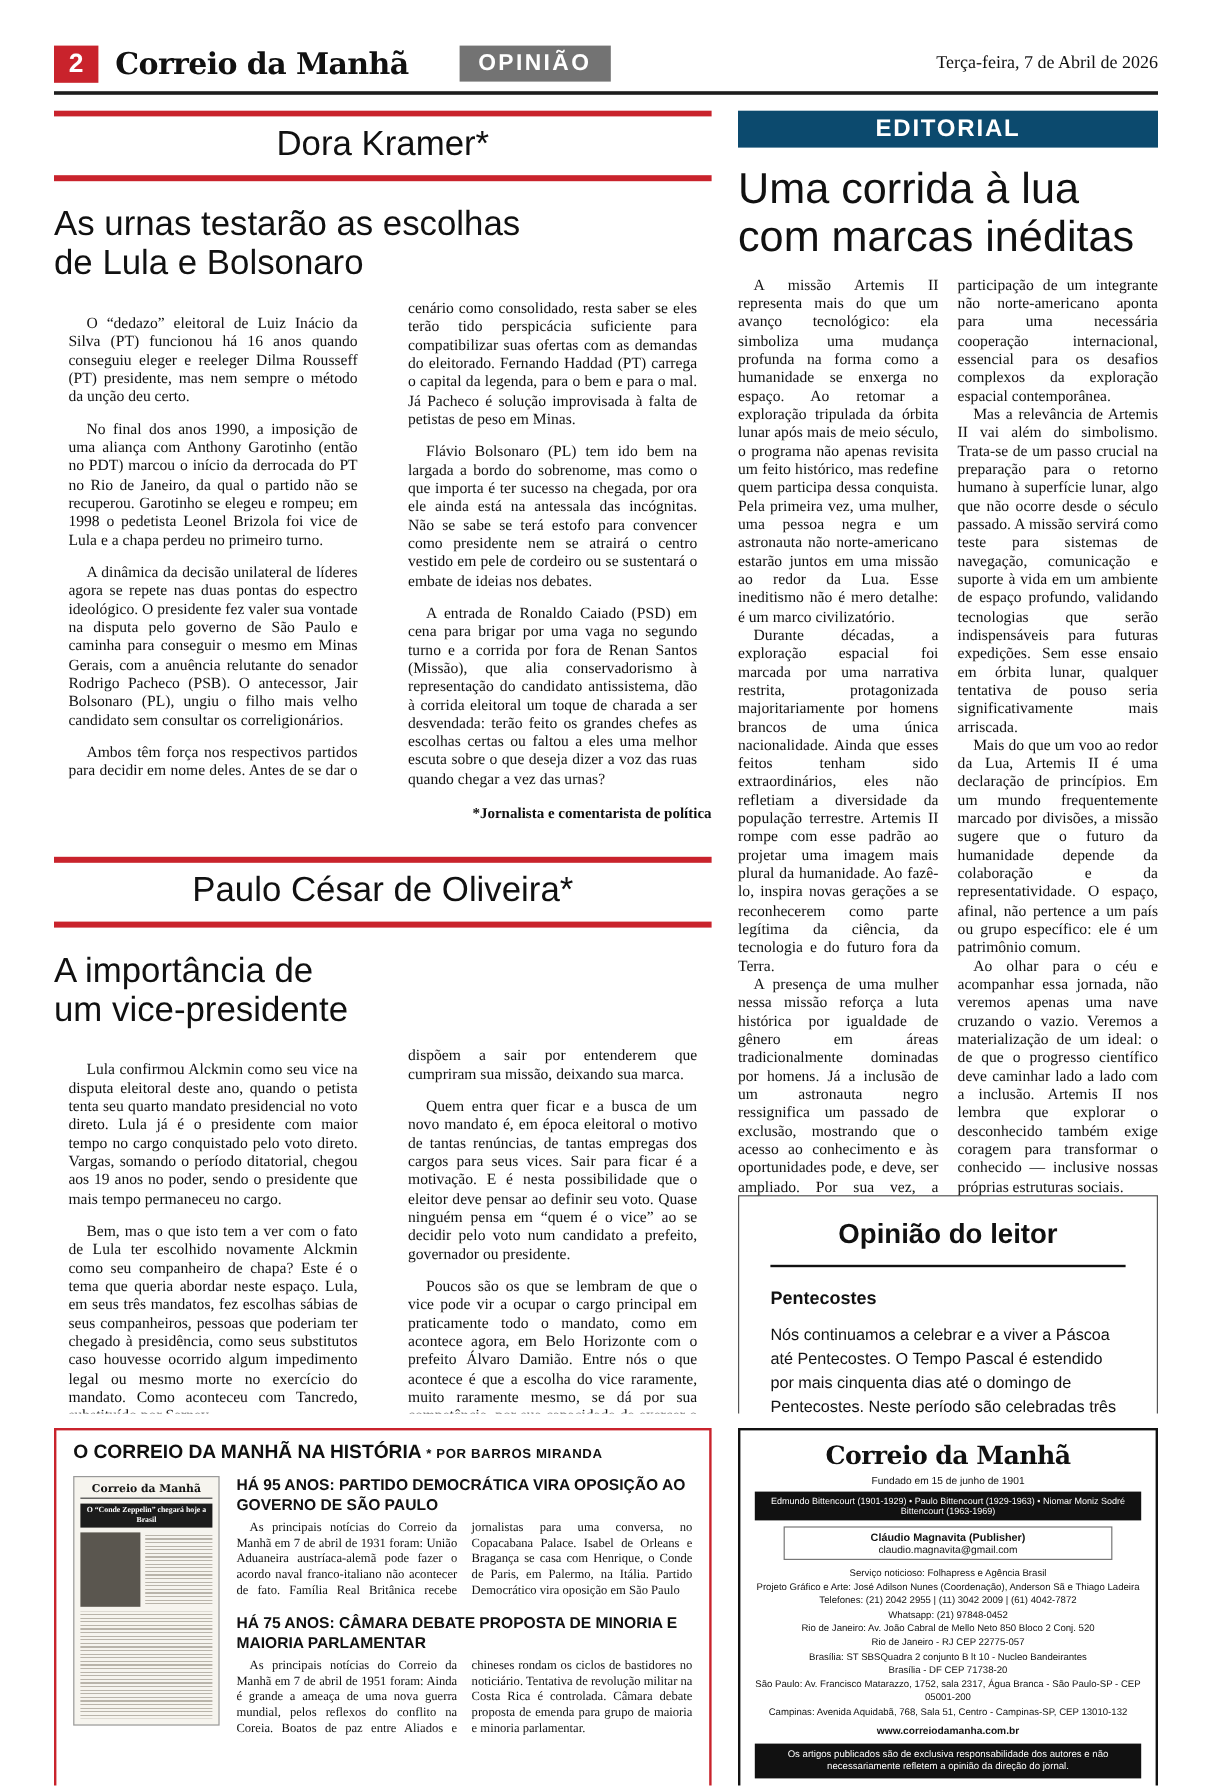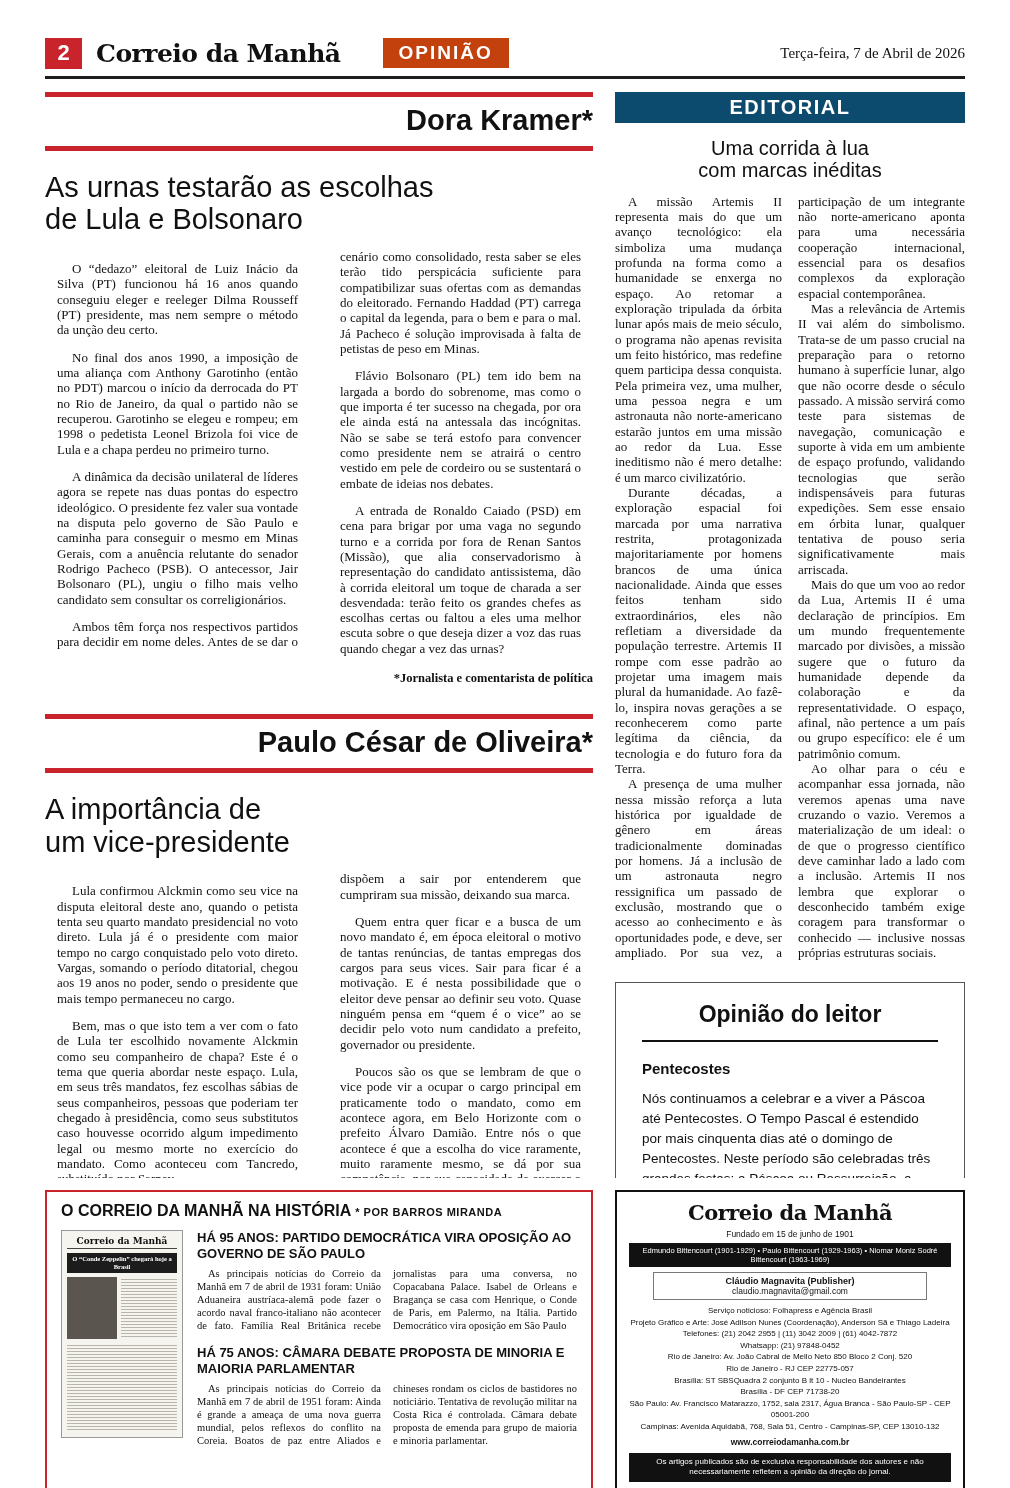--- a/index.html
+++ b/index.html
@@ -15,65 +15,65 @@
   .page-num {
     background:#c9232c; color:#fff; width:37px; height:31px;
     display:flex; align-items:center; justify-content:center;
     font-family:"Liberation Sans", sans-serif; font-weight:bold; font-size:22px;
   }
   .masthead-name {
     margin-left:14px; font-family:"DejaVu Serif", serif; font-weight:bold;
     font-size:25px; letter-spacing:-0.5px;
   }
   .section-badge {
-    margin-left:42px; background:#c2410c; color:#fff; padding:4px 16px;
+    margin-left:42px; background:#737373; color:#fff; padding:4px 16px;
     font-family:"Liberation Sans", sans-serif; font-weight:bold; font-size:19px; letter-spacing:2px;
   }
   .header-date { margin-left:auto; font-size:15px;text-align:center; }
   .header-rule { position:absolute; top:76px; left:45px; right:45px; height:3px; background:#1d1d1d; }
 
   
   .main { position:absolute; top:92px; left:45px; right:45px; height:1086px; display:flex; gap:22px; overflow:hidden; }
   .col-left { width:548px; flex:none; }
   .col-right { flex:1; min-width:0; }
 
   .article { margin-bottom:28px; }
   .red-bar { height:5px; background:#c9232c; }
   .author {
-    margin:0; text-align:right; font-family:"Liberation Sans", sans-serif;
-    font-weight:bold; font-size:29px; padding:7px 0 9px;
+    margin:0; text-align:center; font-family:"Liberation Sans", sans-serif;
+    font-weight:normal; font-size:29px; padding:7px 0 9px;
   }
   .art-title {
     margin:20px 0 13px; text-align:left; font-family:"Liberation Sans", sans-serif;
     font-weight:normal; font-size:29px; line-height:1.12;
   }
   .art-title span { display:block; }
   .body-cols {
     column-count:2; column-gap:18px; text-align:justify;
     font-size:13px; line-height:1.18;
   }
   .body-cols p { margin:12px; text-indent:15px; }
   .byline { text-align:right; font-weight:bold; font-size:12.5px; margin-top:12px; line-height:1.25; }
 
   
   .ed-badge {
     background:#0c4a6e; color:#fff; text-align:center; padding:4px 0;
     font-family:"Liberation Sans", sans-serif; font-weight:bold; font-size:20px; letter-spacing:1.5px;
   }
   .ed-title {
-    margin:14px 0 12px; text-align:center; font-family:"Liberation Sans", sans-serif;
-    font-weight:normal; font-size:20px; line-height:1.12;
+    margin:14px 0 12px; font-family:"Liberation Sans", sans-serif;
+    font-weight:normal; font-size:36px; line-height:1.12;
   }
   .ed-title span { display:block; }
   .ed-body { column-count:2; column-gap:16px; text-align:justify; font-size:13px; line-height:1.18; }
   .ed-body p { margin:0; text-indent:13px; }
 
   
   .reader-box {
-    border:1px solid #555; margin-top:22px; padding:18px 26px 22px;
+    border:1px solid #555; padding:18px 26px 22px;
     font-family:"Liberation Sans", sans-serif;
   }
   .reader-title {
     text-align:center; font-weight:bold; font-size:23px;
     padding-bottom:12px; border-bottom:2px solid #111; margin-bottom:18px;
   }
   .letter-title { font-weight:bold; font-size:15px; margin-bottom:12px; }
   .letter-body { font-size:13.5px; line-height:1.48; }
 
   

